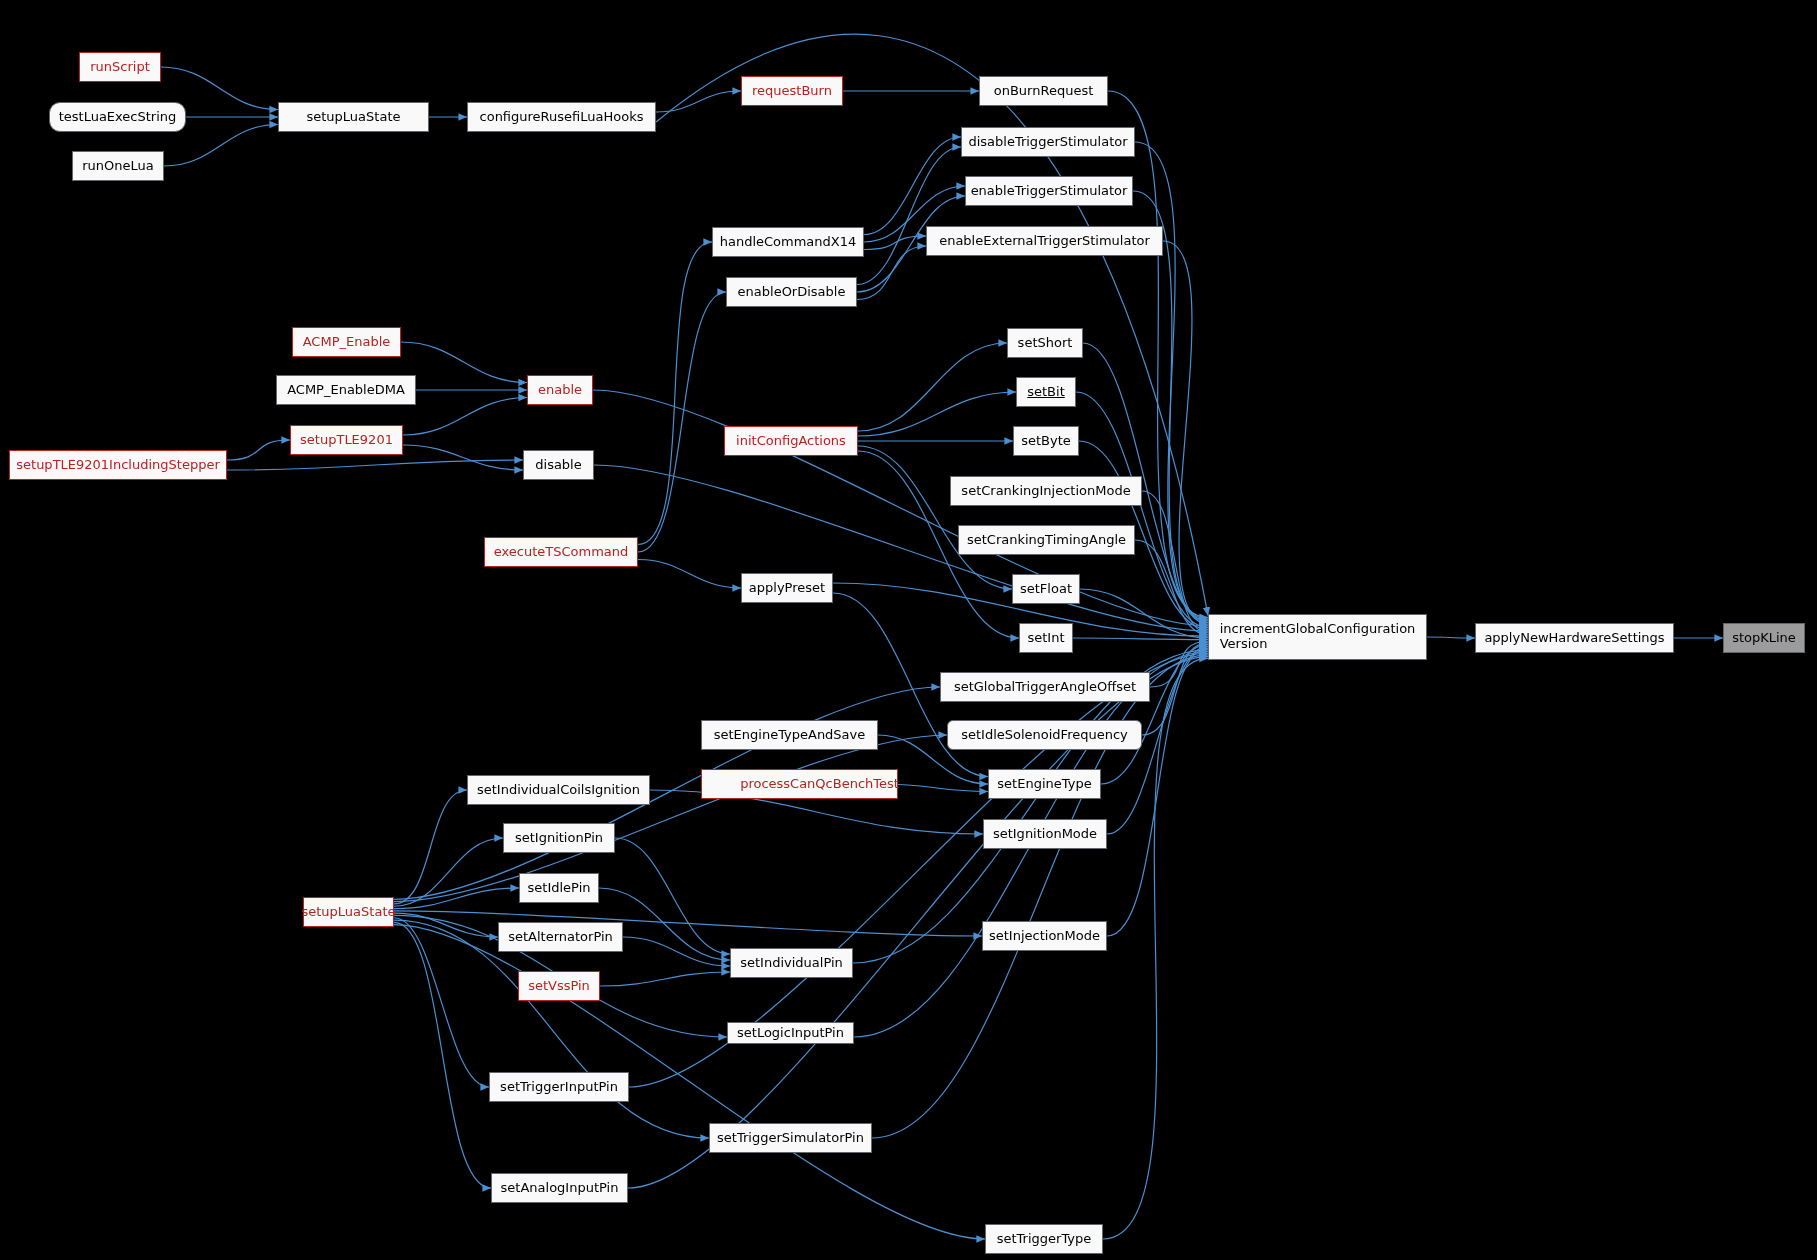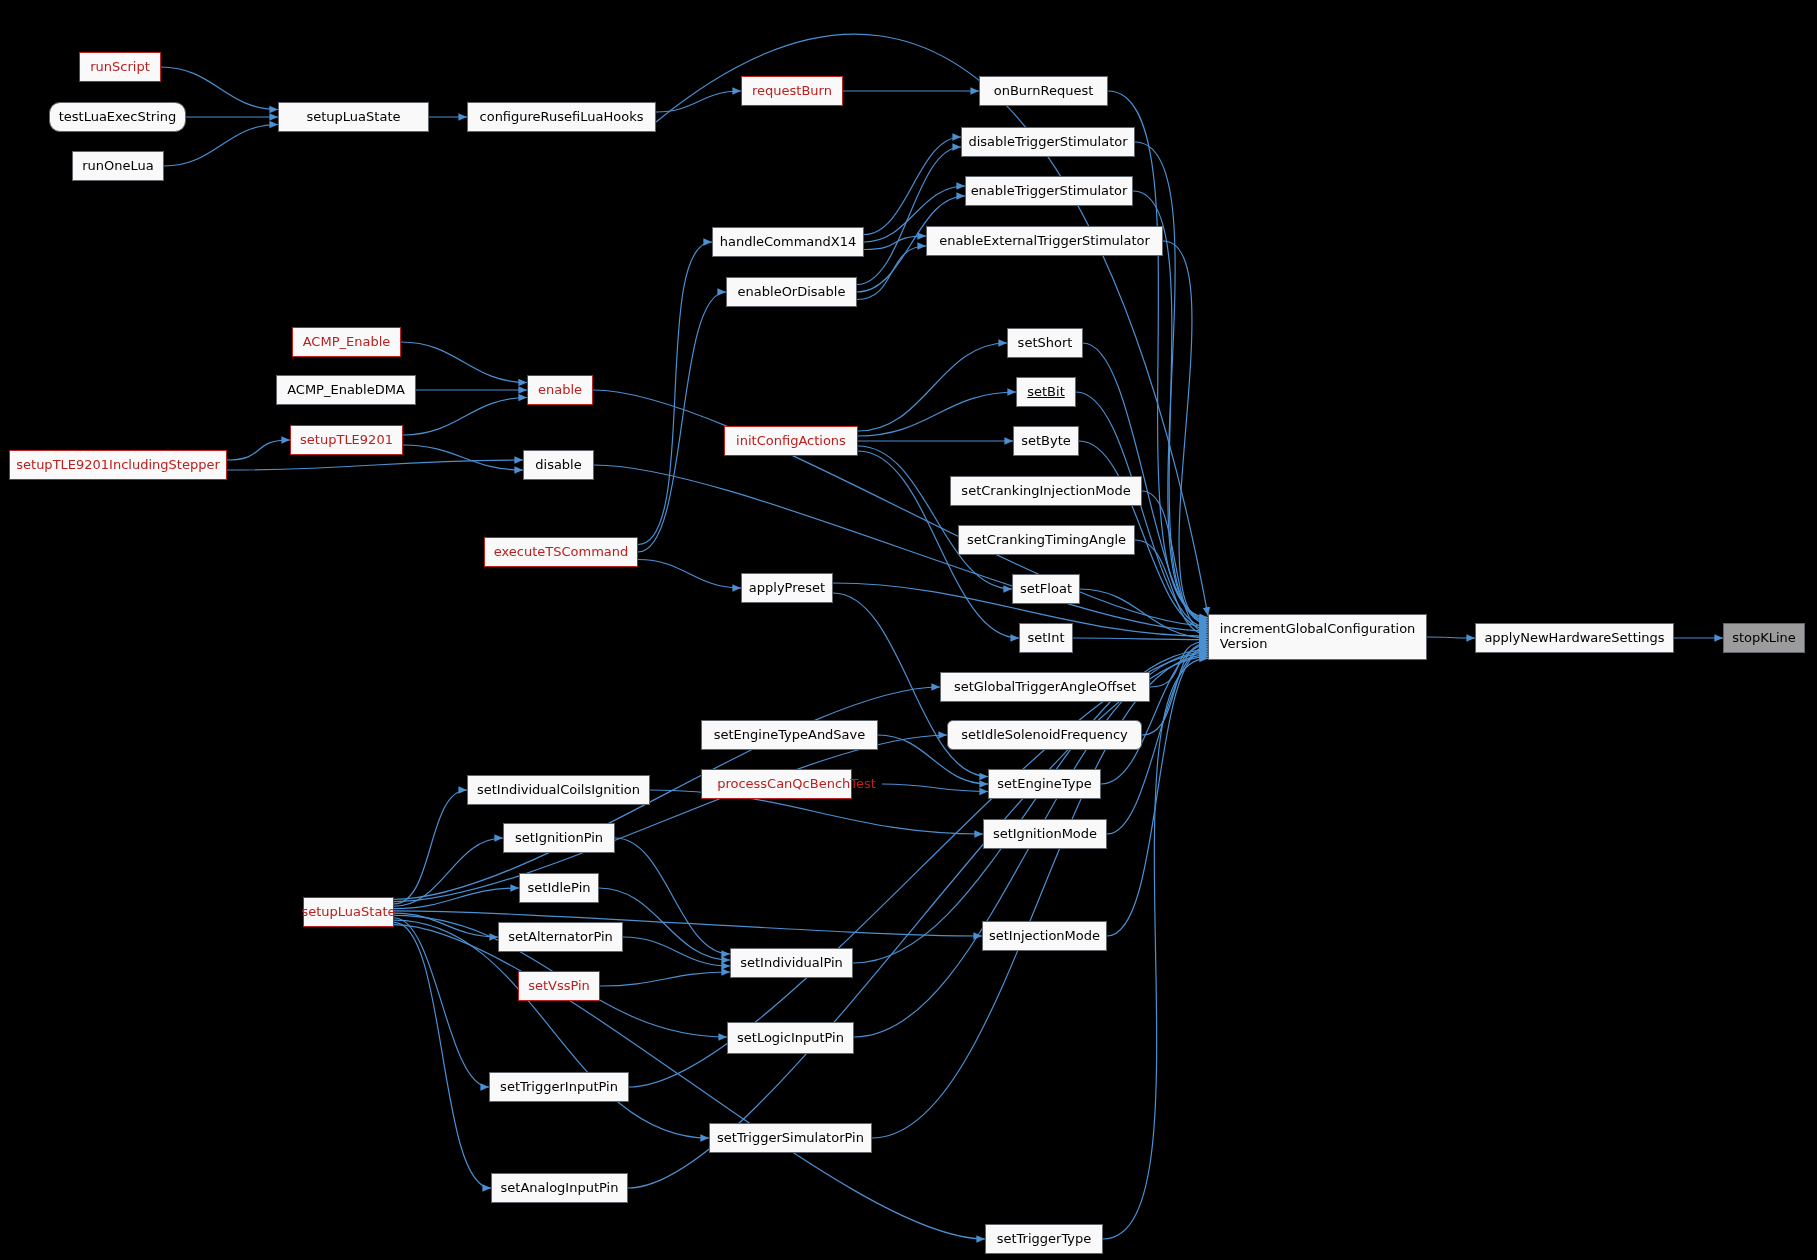--- a/index.html
+++ b/index.html
@@ -165,29 +165,29 @@
     <div class="node normal" style="left: 1012px; top: 574px; width: 68px; height: 30px;">setFloat</div>
     <div class="node normal" style="left: 741px; top: 573px; width: 92px; height: 30px;">applyPreset</div>
     <div class="node normal" style="left: 1019px; top: 623px; width: 54px; height: 30px;">setInt</div>
     <div class="node normal" style="left: 1208px; top: 614px; width: 219px; height: 46px;">incrementGlobalConfiguration
 Version</div>
     <div class="node normal" style="left: 1475px; top: 623px; width: 199px; height: 30px;">applyNewHardwareSettings</div>
     <div class="node current" style="left: 1723px; top: 623px; width: 82px; height: 30px;">stopKLine</div>
     <div class="node normal" style="left: 940px; top: 672px; width: 210px; height: 30px;">setGlobalTriggerAngleOffset</div>
     <div class="node normal" style="left: 701px; top: 720px; width: 177px; height: 30px;">setEngineTypeAndSave</div>
     <div class="node normal" style="left: 947px; top: 720px; width: 195px; height: 30px; border-radius: 6px;">setIdleSolenoidFrequency</div>
-    <div class="node red" style="left: 701px; top: 769px; width: 151px; height: 30px; padding-left: 44px;">processCanQcBenchTest</div>
+    <div class="node red" style="left: 701px; top: 769px; width: 197px; height: 30px; padding-left: 44px;">processCanQcBenchTest</div>
     <div class="node normal" style="left: 988px; top: 769px; width: 113px; height: 30px;">setEngineType</div>
     <div class="node normal" style="left: 467px; top: 775px; width: 183px; height: 30px;">setIndividualCoilsIgnition</div>
     <div class="node normal" style="left: 983px; top: 819px; width: 124px; height: 30px;">setIgnitionMode</div>
     <div class="node normal" style="left: 503px; top: 823px; width: 112px; height: 30px;">setIgnitionPin</div>
     <div class="node normal" style="left: 519px; top: 873px; width: 80px; height: 30px;">setIdlePin</div>
     <div class="node red" style="left: 303px; top: 897px; width: 91px; height: 30px;">setupLuaState</div>
     <div class="node normal" style="left: 498px; top: 922px; width: 125px; height: 30px;">setAlternatorPin</div>
     <div class="node normal" style="left: 982px; top: 921px; width: 125px; height: 30px;">setInjectionMode</div>
     <div class="node normal" style="left: 730px; top: 948px; width: 123px; height: 30px;">setIndividualPin</div>
     <div class="node red" style="left: 518px; top: 971px; width: 82px; height: 30px;">setVssPin</div>
-    <div class="node normal" style="left: 727px; top: 1022px; width: 127px; height: 32px;">setLogicInputPin</div>
+    <div class="node normal" style="left: 727px; top: 1022px; width: 127px; height: 22px;">setLogicInputPin</div>
     <div class="node normal" style="left: 489px; top: 1072px; width: 140px; height: 30px;">setTriggerInputPin</div>
     <div class="node normal" style="left: 709px; top: 1123px; width: 163px; height: 30px;">setTriggerSimulatorPin</div>
     <div class="node normal" style="left: 491px; top: 1173px; width: 137px; height: 30px;">setAnalogInputPin</div>
     <div class="node normal" style="left: 985px; top: 1224px; width: 118px; height: 30px;">setTriggerType</div>
   </div>
 
 </body></html>

